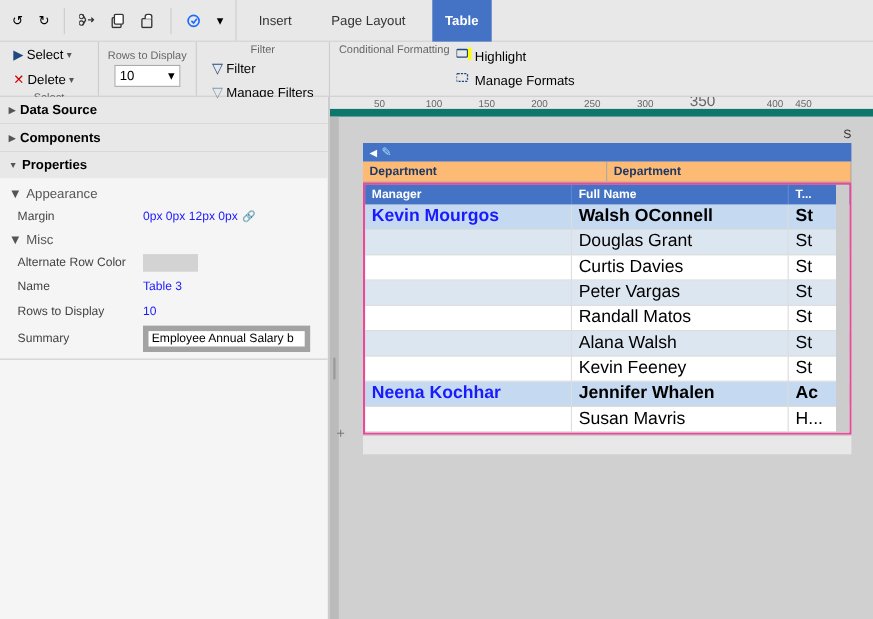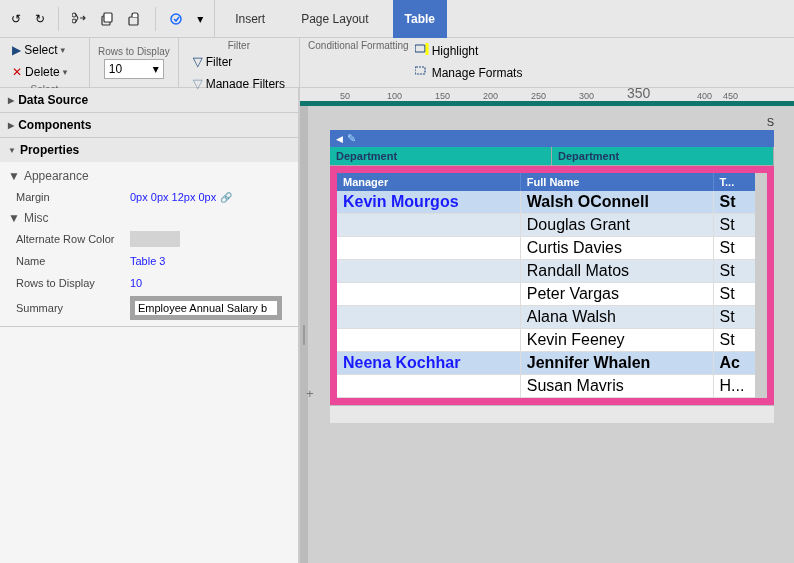--- a/index.html
+++ b/index.html
@@ -41,25 +41,25 @@
     .panel-content { padding: 4px 8px; }
     .prop-section-header { display: flex; align-items: center; gap: 4px; padding: 3px 0; font-size: 11px; color: #555; cursor: pointer; }
     .prop-row { display: flex; align-items: center; padding: 2px 8px; gap: 4px; min-height: 22px; }
     .prop-label { color: #444; min-width: 110px; font-size: 11px; }
     .prop-value { color: #1a1aff; font-size: 11px; }
     .prop-value-box { background: #d3d3d3; width: 50px; height: 16px; display: inline-block; }
     .prop-value-input { border: 5px solid #a3a3a3; padding: 1px 3px; font-size: 11px; background: white; min-width: 120px; }
 
     
     .right-canvas { flex: 1; background: #d0d0d0; overflow: hidden; position: relative; display: flex; flex-direction: column; }
-    .ruler { height: 18px; background: #e8e8e8; border-bottom: 5px solid #0f766e; display: flex; align-items: flex-end; padding-left: 40px; position: relative; overflow: hidden; }
+    .ruler { height: 18px; background: #e8e8e8; border-bottom: 7px solid #0f766e; display: flex; align-items: flex-end; padding-left: 40px; position: relative; overflow: hidden; }
     .canvas-body { flex: 1; position: relative; padding: 10px 20px; overflow: hidden; }
     .grouping-header { background: #4472c4; color: white; padding: 2px 6px; display: flex; align-items: center; gap: 4px; font-size: 11px; cursor: pointer; }
     .grouping-edit { color: #adf; font-size: 11px; cursor: pointer; }
-    .dept-header-row { display: flex; background: #14b8a6; border-bottom: 1px solid #aaa; justify-content: flex-end; }
+    .dept-header-row { display: flex; background: #fdba74; border-bottom: 1px solid #aaa; justify-content: flex-end; }
     .dept-header-cell { padding: 3px 6px; font-size: 11px; font-weight: bold; border-right: 1px solid #aaa; flex: 1; color: #1f3864; }
     .data-table { width: 100%; border-collapse: collapse; }
     .data-table th { background: #4472c4; color: white; padding: 3px 6px; text-align: left; font-size: 11px; border-right: 1px solid #5a87d4; }
     .data-table td { padding: 2px 6px; font-size: 16px; border-bottom: 1px solid #ddd; border-right: 1px solid #ddd; }
     .data-table tr:nth-child(even) td { background: #dce6f1; }
     .data-table tr:nth-child(odd) td { background: white; }
     .manager-cell { color: #1a1aff; }
     .group-row td { background: #c5d9f1 !important; font-weight: bold; }
     .table-footer { background: #e8e8e8; border-top: 1px solid #bbb; height: 18px; }
     .scroll-handle { position: absolute; right: 0; top: 0; bottom: 0; width: 12px; background: #ccc; }
@@ -263,21 +263,21 @@
           <span class="grouping-edit">✎</span>
         </div>
 
         <div class="dept-header-row">
           <div class="dept-header-cell">Department</div>
           <div class="dept-header-cell">Department</div>
         </div>
 
         <div style="position:absolute;left:6px;top:280px;font-size:13px;color:#777;cursor:pointer;">+</div>
 
-        <div style="border: 7px solid #ec4899; position:relative;">
+        <div style="border: 2px solid #ec4899; position:relative;">
           <table class="data-table">
             <thead>
               <tr>
                 <th>Manager</th>
                 <th>Full Name</th>
                 <th>T...</th>
               </tr>
             </thead>
             <tbody>
 
@@ -291,26 +291,26 @@
                 <td>Douglas Grant</td>
                 <td>St</td>
               </tr>
               <tr>
                 <td></td>
                 <td>Curtis Davies</td>
                 <td>St</td>
               </tr>
               <tr>
                 <td></td>
+                <td>Peter Vargas</td>
+                <td>St</td>
+              </tr>
+              <tr>
+                <td></td>
                 <td>Randall Matos</td>
-                <td>St</td>
-              </tr>
-              <tr>
-                <td></td>
-                <td>Peter Vargas</td>
                 <td>St</td>
               </tr>
               <tr>
                 <td></td>
                 <td>Alana Walsh</td>
                 <td>St</td>
               </tr>
               <tr>
                 <td></td>
                 <td>Kevin Feeney</td>

